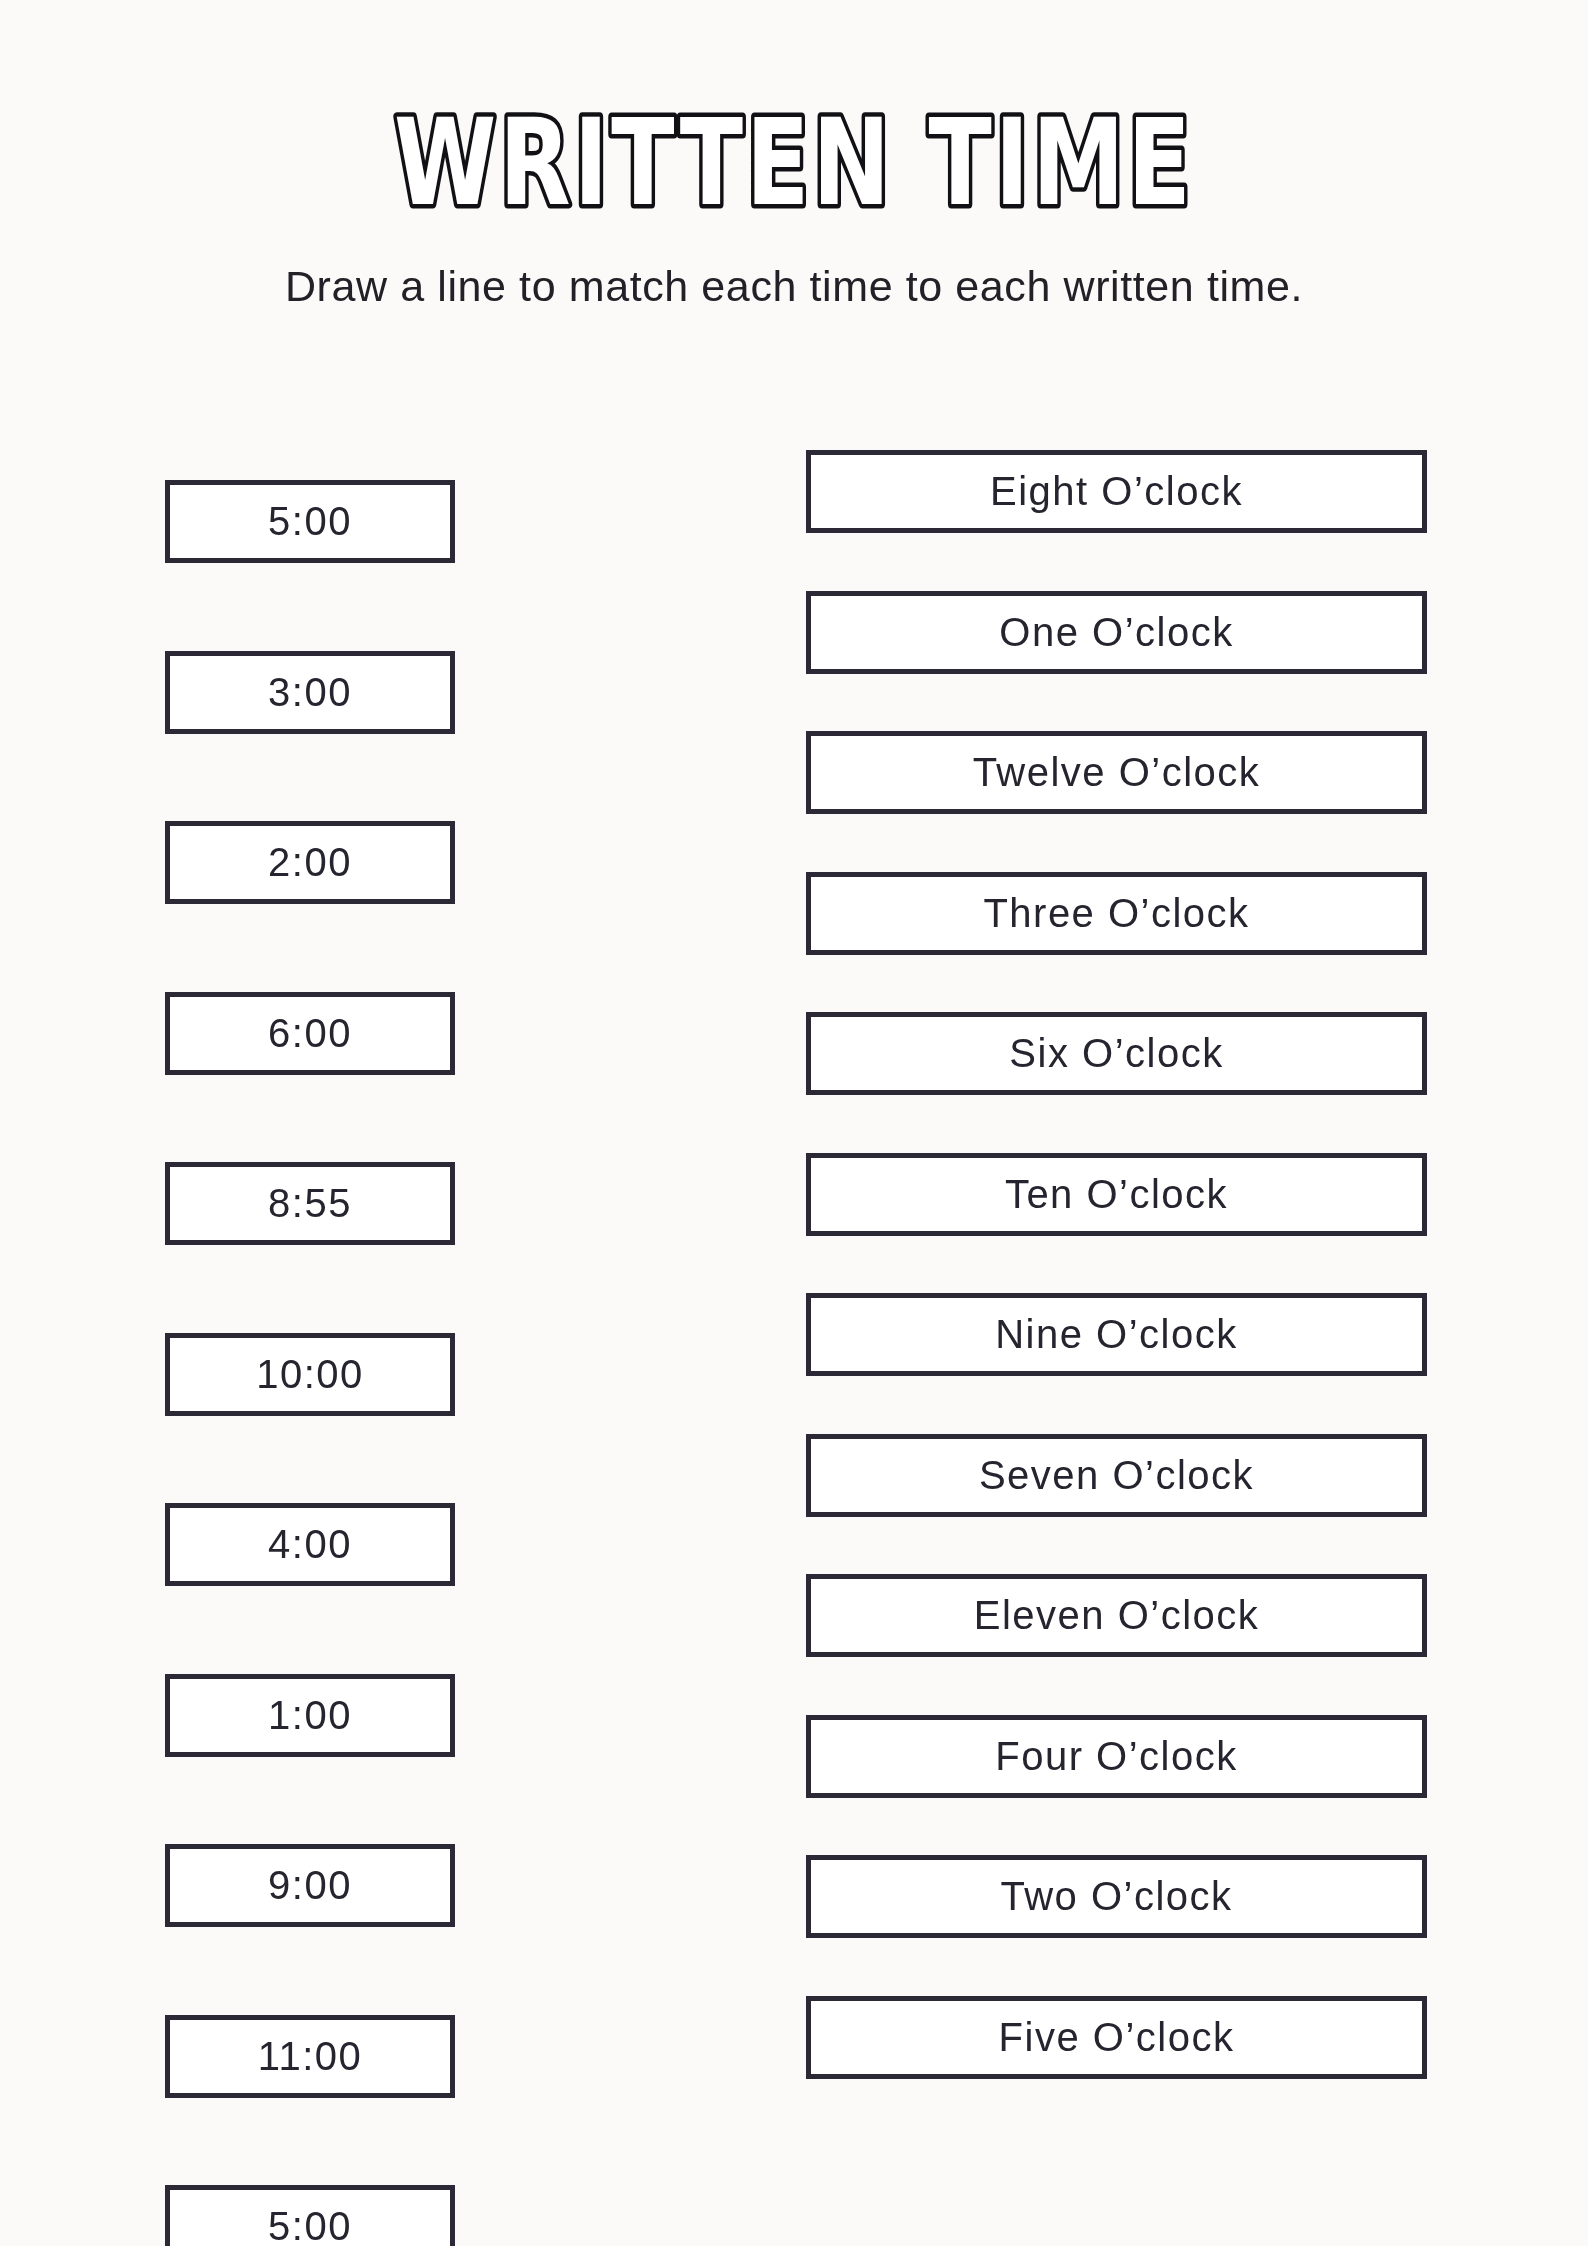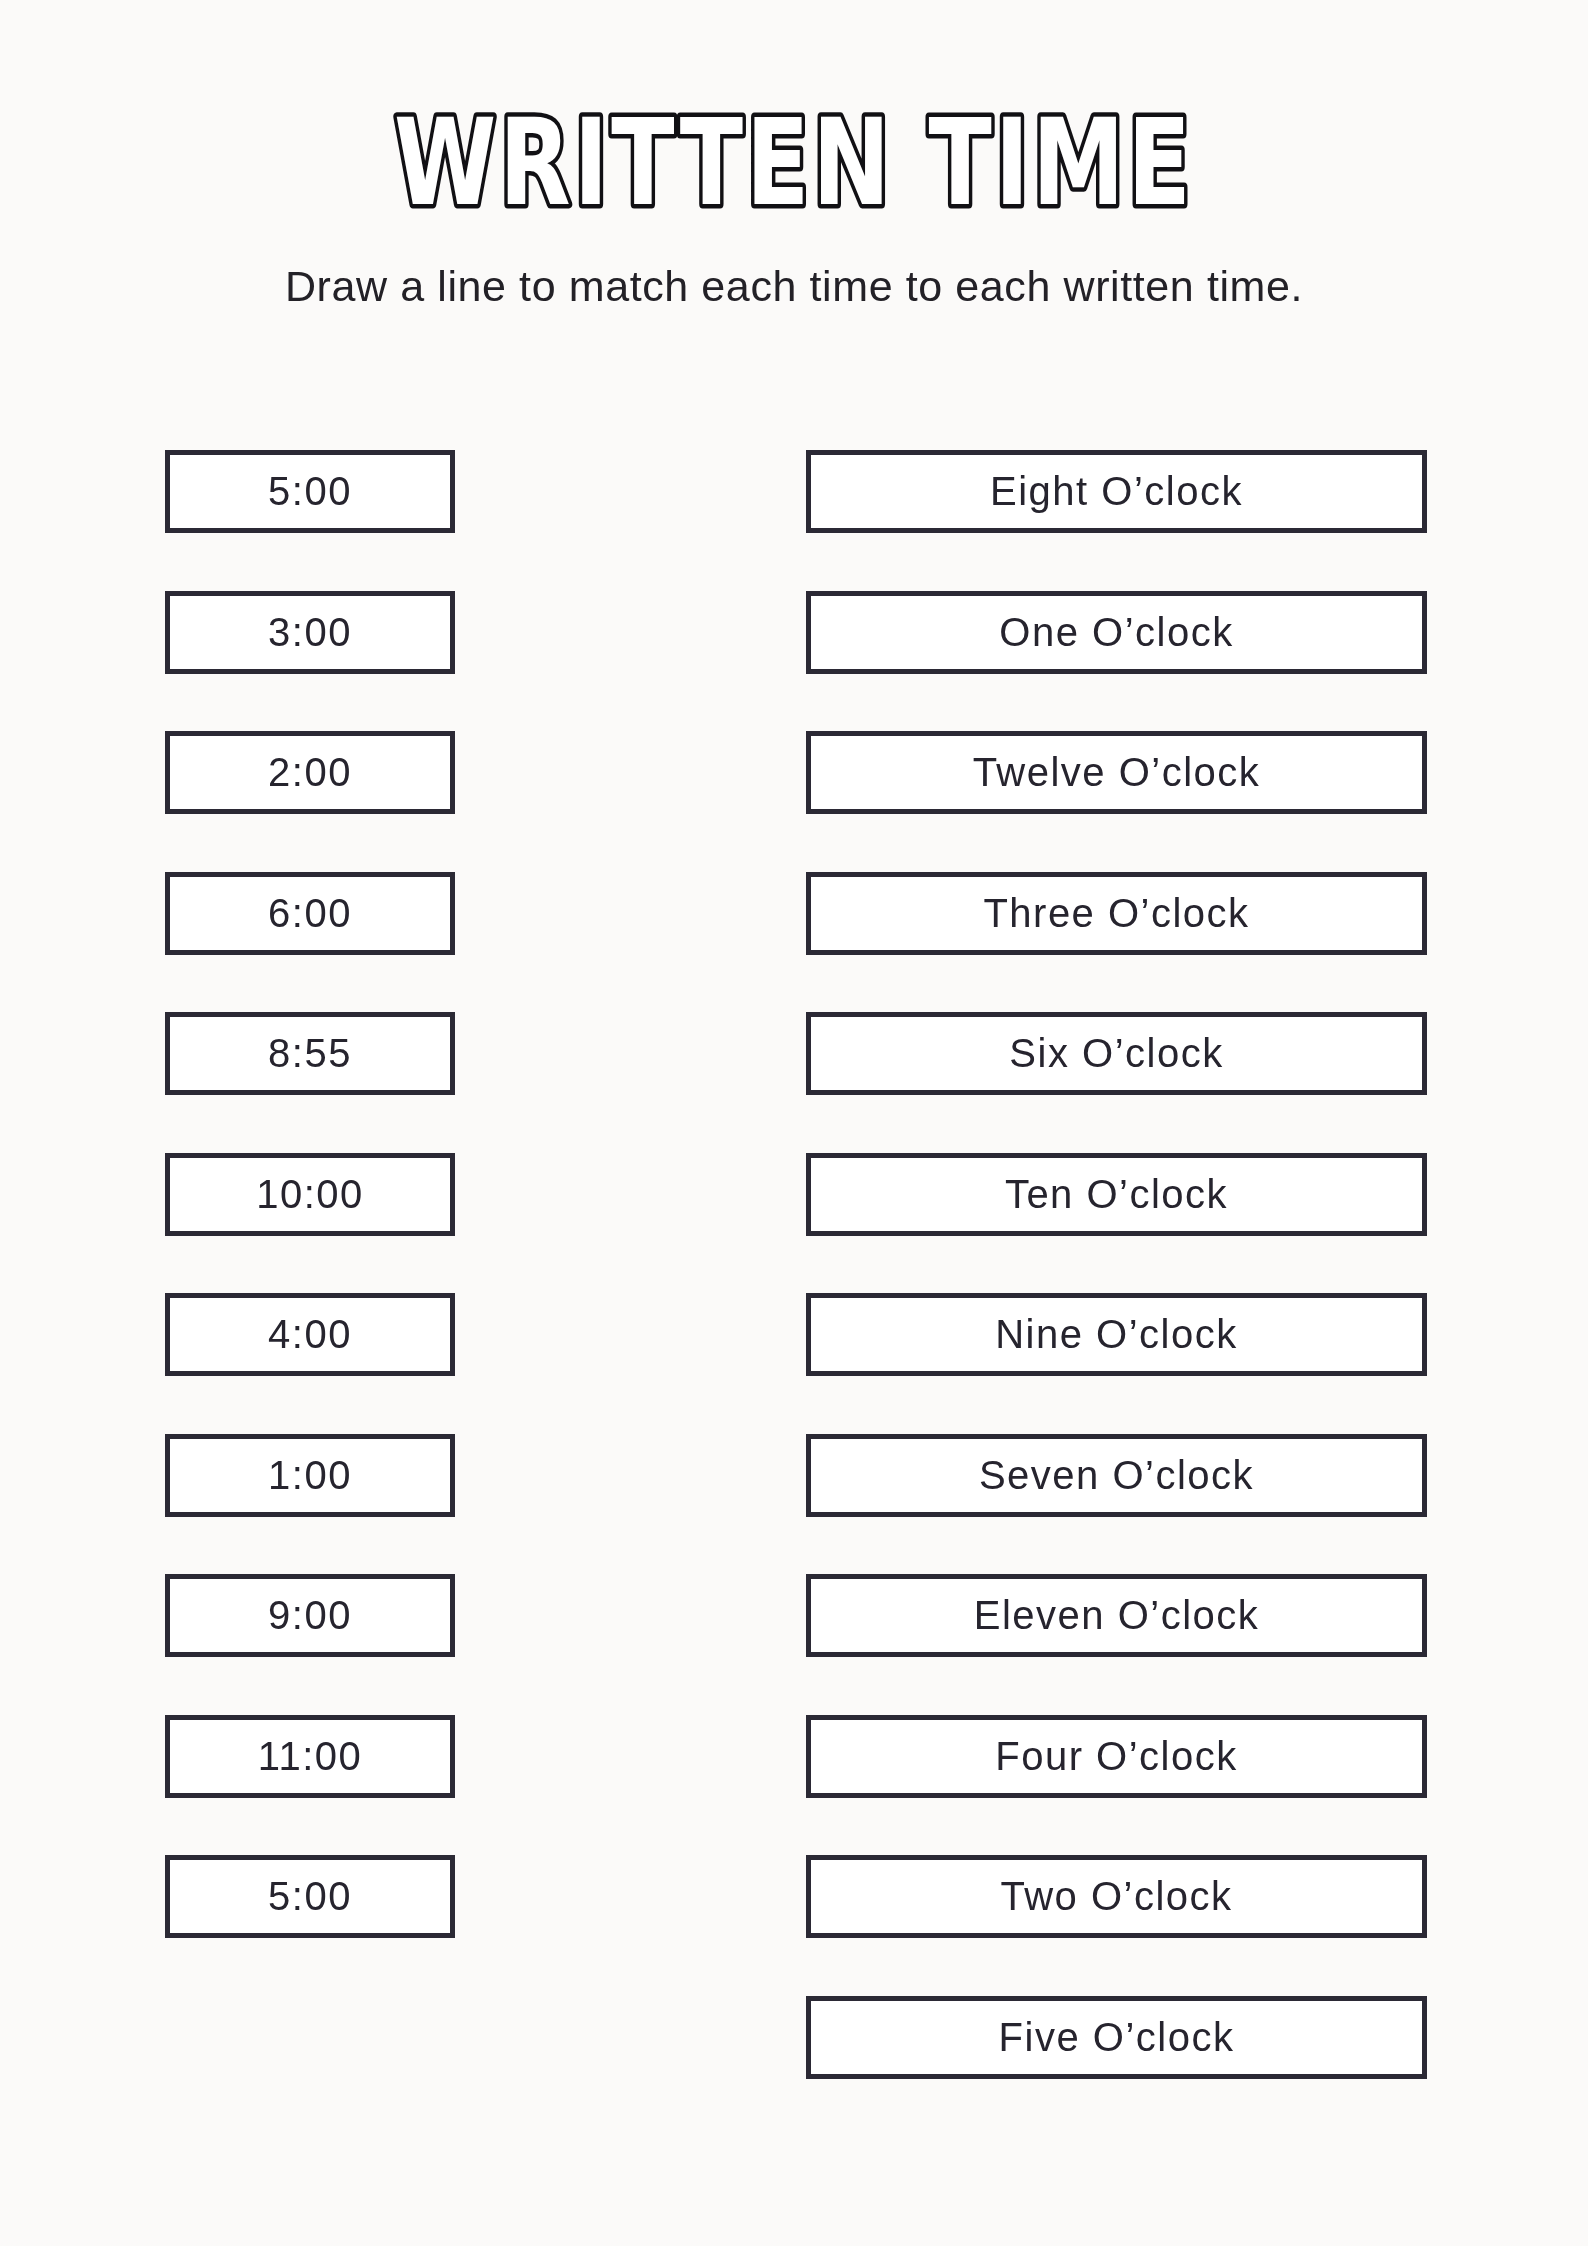--- a/index.html
+++ b/index.html
@@ -43,21 +43,21 @@
   }
   .box {
     box-sizing: border-box;
     height: 83px;
     background: #ffffff;
     border: 5px solid #2b2935;
     display: flex;
     align-items: center;
     justify-content: center;
   }
-  .time-box { width: 290px; }
+  .time-box { width: 290px; margin-top: 30px; }
   .written-box { width: 621px; }
   .box-label {
     color: #26242e;
     font-size: 40px;
     letter-spacing: 1.5px;
     white-space: nowrap;
   }
 </style>
 </head>
 <body>

